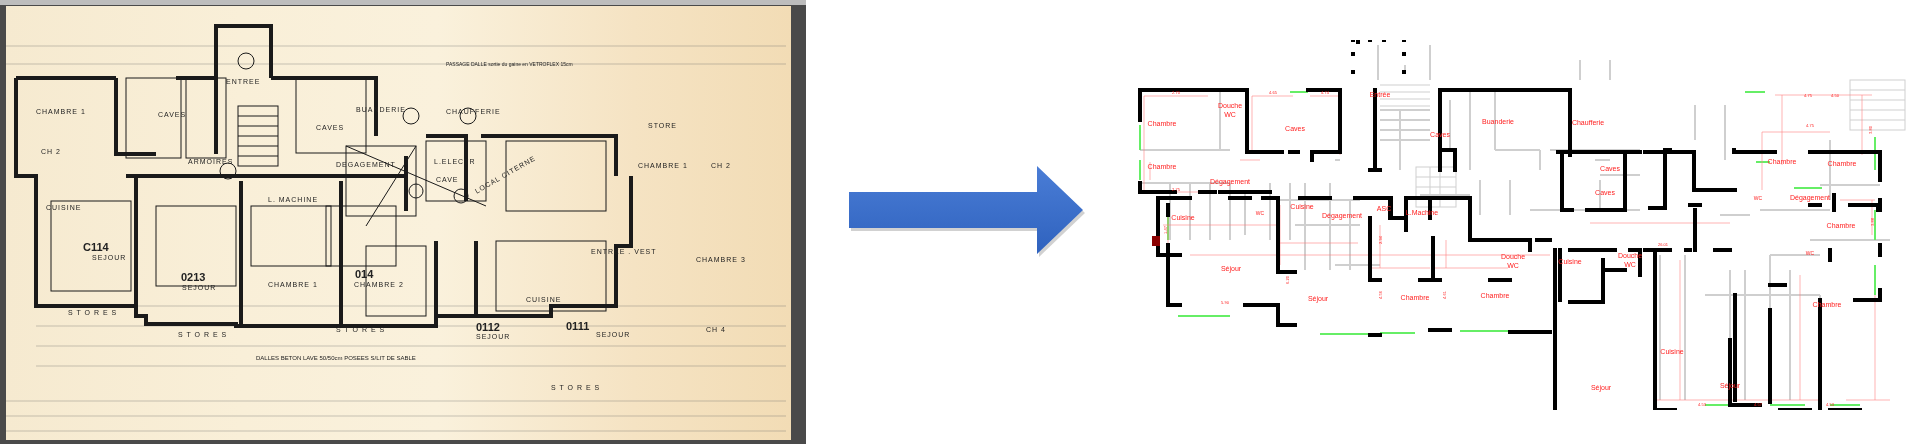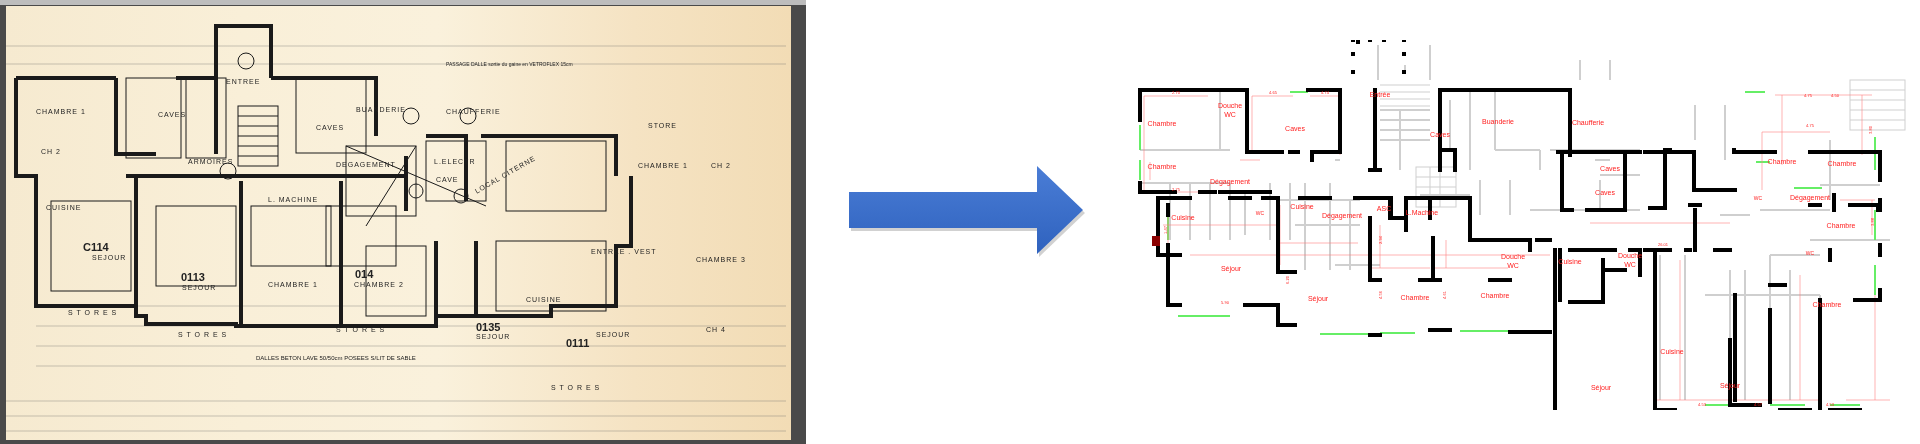--- a/index.html
+++ b/index.html
@@ -96,28 +96,28 @@
     <span class="scan-label" style="left:330px;top:155px;">DEGAGEMENT</span>
     <span class="scan-label" style="left:262px;top:190px;">L. MACHINE</span>
     <span class="scan-label" style="left:465px;top:165px;transform:rotate(-30deg);">LOCAL CITERNE</span>
     <span class="scan-label" style="left:430px;top:170px;">CAVE</span>
     <span class="scan-label" style="left:428px;top:152px;">L.ELECTR</span>
     <span class="scan-label" style="left:642px;top:116px;">STORE</span>
     <span class="scan-label" style="left:632px;top:156px;">CHAMBRE 1</span>
     <span class="scan-label" style="left:705px;top:156px;">CH 2</span>
     <span class="scan-label big" style="left:77px;top:235px;">C114</span>
     <span class="scan-label" style="left:86px;top:248px;">SEJOUR</span>
-    <span class="scan-label big" style="left:175px;top:265px;">0113</span>
+    <span class="scan-label big" style="left:175px;top:265px;">0213</span>
     <span class="scan-label" style="left:176px;top:278px;">SEJOUR</span>
     <span class="scan-label" style="left:262px;top:275px;">CHAMBRE 1</span>
     <span class="scan-label big" style="left:349px;top:262px;">014</span>
     <span class="scan-label" style="left:348px;top:275px;">CHAMBRE 2</span>
-    <span class="scan-label big" style="left:470px;top:315px;">0135</span>
+    <span class="scan-label big" style="left:470px;top:315px;">0112</span>
     <span class="scan-label" style="left:470px;top:327px;">SEJOUR</span>
-    <span class="scan-label big" style="left:560px;top:331px;">0111</span>
+    <span class="scan-label big" style="left:560px;top:314px;">0111</span>
     <span class="scan-label" style="left:590px;top:325px;">SEJOUR</span>
     <span class="scan-label" style="left:520px;top:290px;">CUISINE</span>
     <span class="scan-label" style="left:585px;top:242px;">ENTREE . VEST</span>
     <span class="scan-label" style="left:690px;top:250px;">CHAMBRE 3</span>
     <span class="scan-label" style="left:700px;top:320px;">CH 4</span>
     <span class="scan-label" style="left:62px;top:303px;">S T O R E S</span>
     <span class="scan-label" style="left:172px;top:325px;">S T O R E S</span>
     <span class="scan-label" style="left:330px;top:320px;">S T O R E S</span>
     <span class="scan-label" style="left:545px;top:378px;">S T O R E S</span>
     <span class="scan-label" style="left:250px;top:349px;font-size:6px;letter-spacing:0;">DALLES BETON LAVE 50/50cm POSEES S/LIT DE SABLE</span>

